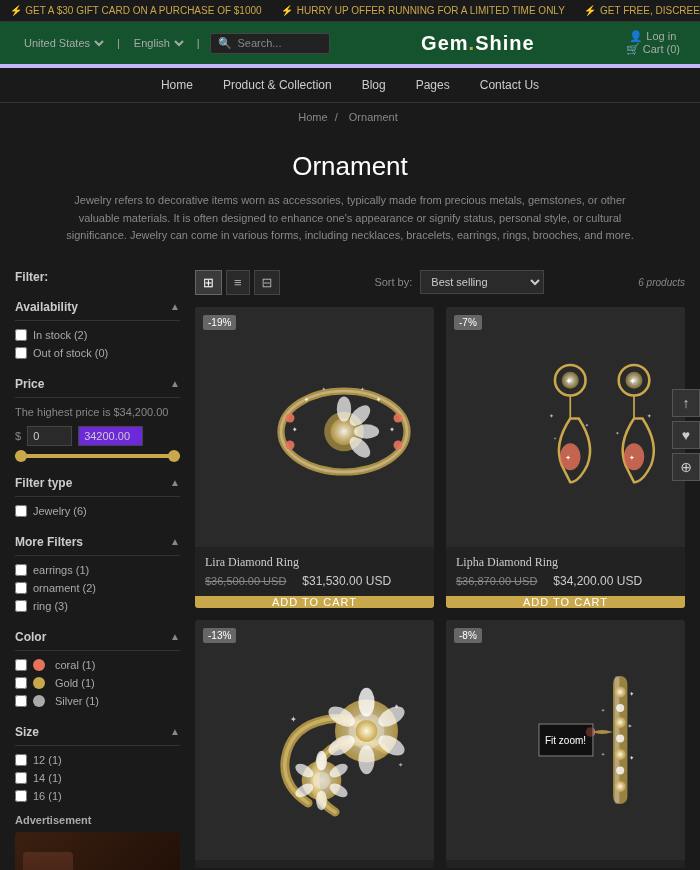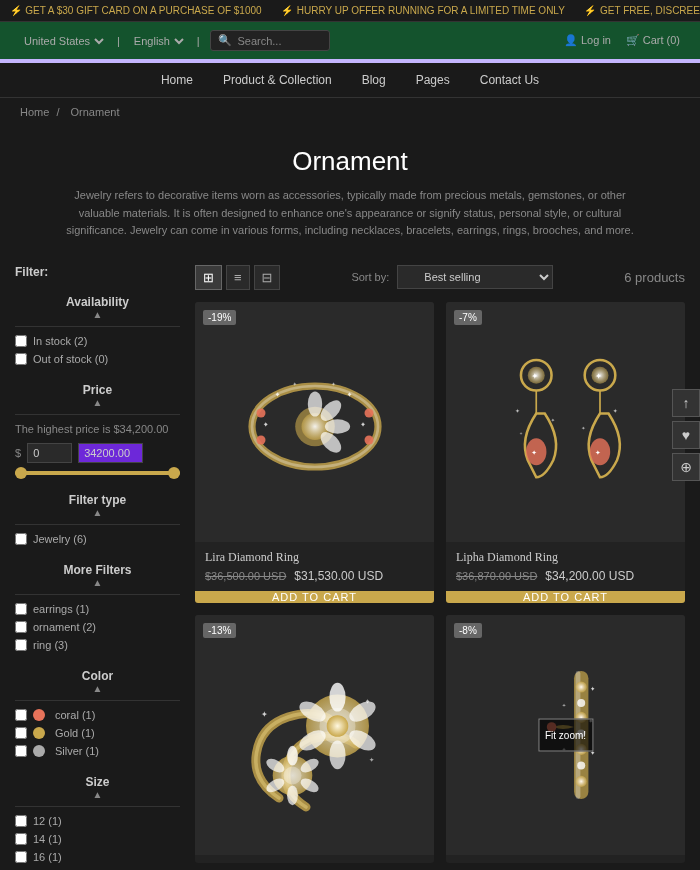--- a/index.html
+++ b/index.html
@@ -10,44 +10,44 @@
     .marquee-bar span { margin: 0 10px; }
 
     
     .header { background: #14532d; padding: 8px 20px; display: flex; align-items: center; justify-content: space-between; border-bottom: 4px solid #c4b5fd; }
     .header-left { display: flex; gap: 10px; align-items: center; font-size: 11px; color: #aaa; }
     .header-left select { background: transparent; color: #aaa; border: none; font-size: 11px; cursor: pointer; }
     .header-search { display: flex; align-items: center; background: #222; border: 1px solid #444; border-radius: 3px; padding: 3px 8px; font-size: 11px; color: #888; width: 120px; cursor: pointer; }
     .header-search span { margin-right: 5px; }
     .logo { text-align: center; font-size: 20px; color: #fff; font-weight: bold; letter-spacing: 1px; }
     .logo .dot { color: #c9a84c; }
-    .header-right { display: flex; align-items: center; gap: 15px; font-size: 11px; color: #aaa; }
+    .header-right { display: flex; align-items: center; font-size: 11px; color: #aaa; flex-direction: column; }
     .header-right a { color: #aaa; text-decoration: none; }
 
     
     .nav { background: #1a1a1a; border-bottom: 1px solid #333; padding: 10px 20px; display: flex; justify-content: center; gap: 30px; }
     .nav a { color: #ccc; text-decoration: none; font-size: 12px; }
 
     
-    .breadcrumb { padding: 8px 20px; font-size: 11px; color: #888; background: #1a1a1a; }
+    .breadcrumb { padding: 8px 20px; font-size: 11px; color: #888; background: #1a1a1a; text-align: center; }
     .breadcrumb a { color: #888; text-decoration: none; }
     .breadcrumb span { margin: 0 4px; }
 
     
     .page-title-area { text-align: center; padding: 20px 20px 10px; background: #1a1a1a; }
     .page-title-area h1 { color: #fff; font-size: 26px; font-weight: normal; margin-bottom: 10px; }
     .page-title-area p { font-size: 11px; color: #888; max-width: 580px; margin: 0 auto; line-height: 1.6; }
 
     
     .main-layout { display: flex; padding: 15px 15px; gap: 15px; background: #1a1a1a; }
 
     
     .sidebar { width: 165px; flex-shrink: 0; }
     .sidebar-section { margin-bottom: 12px; }
-    .sidebar-section-header { display: flex; justify-content: space-between; align-items: center; padding: 6px 0; border-bottom: 1px solid #333; margin-bottom: 8px; cursor: pointer; flex-direction: column; }
+    .sidebar-section-header { display: flex; justify-content: space-between; align-items: center; padding: 6px 0; border-bottom: 1px solid #333; margin-bottom: 8px; cursor: pointer; }
     .sidebar-section-header span { color: #ccc; font-size: 12px; font-weight: bold; }
     .sidebar-section-header .arrow { color: #888; font-size: 10px; }
     .filter-label { font-size: 12px; color: #ccc; font-weight: bold; margin-bottom: 10px; }
     .checkbox-item { display: flex; align-items: center; gap: 6px; margin-bottom: 6px; font-size: 11px; color: #aaa; }
     .checkbox-item input[type=checkbox] { width: 12px; height: 12px; accent-color: #c9a84c; cursor: pointer; }
     .price-display { font-size: 11px; color: #888; margin-bottom: 8px; }
     .price-inputs { display: flex; gap: 6px; margin-bottom: 8px; align-items: center; }
     .price-inputs input { background: #2a2a2a; border: 1px solid #444; color: #ccc; padding: 3px 5px; font-size: 11px; width: 55px; }
     .price-inputs .currency { color: #888; font-size: 11px; }
     .price-slider { width: 100%; height: 4px; background: #444; border-radius: 2px; position: relative; margin-bottom: 10px; }
@@ -66,32 +66,32 @@
     .ad-play-btn:after { content: '▶'; color: #fff; font-size: 10px; margin-left: 2px; }
     .ad-person { position: absolute; left: 8px; bottom: 0; width: 50px; height: 90px; background: linear-gradient(to bottom, #5a3020, #2a1008); border-radius: 4px 4px 0 0; opacity: 0.8; }
 
     
     .content { flex: 1; }
     .content-toolbar { display: flex; align-items: center; justify-content: space-between; margin-bottom: 12px; }
     .view-btns { display: flex; gap: 4px; }
     .view-btn { background: #2a2a2a; border: 1px solid #444; color: #aaa; padding: 4px 7px; cursor: pointer; font-size: 13px; }
     .view-btn.active { background: #3a3a3a; color: #fff; border-color: #666; }
     .sort-area { display: flex; align-items: center; gap: 8px; font-size: 11px; color: #888; }
-    .sort-area select { background: #2a2a2a; border: 1px solid #444; color: #ccc; padding: 4px 22px; font-size: 11px; cursor: pointer; }
-    .product-count { font-size: 13px; color: #888; }
+    .sort-area select { background: #2a2a2a; border: 1px solid #444; color: #ccc; padding: 4px 6px; font-size: 11px; cursor: pointer; }
+    .product-count { font-size: 10px; color: #888; font-style: italic; }
 
     
     .product-grid { display: grid; grid-template-columns: 1fr 1fr; gap: 12px; }
     .product-card { background: #222; border-radius: 3px; overflow: hidden; position: relative; }
-    .product-img { width: 100%; height: 240px; background: #2a2a2a; display: flex; align-items: center; justify-content: center; position: relative; overflow: hidden; }
+    .product-img { width: 100%; height: 240px; background: #2a2a2a; display: flex; align-items: center; justify-content: flex-end; position: relative; overflow: hidden; }
     .product-badge { position: absolute; top: 8px; left: 8px; background: #555; color: #fff; font-size: 10px; padding: 2px 5px; border-radius: 2px; z-index: 2; }
     .product-badge.sale { background: #666; }
     .product-info { padding: 8px 10px 0; }
     .product-name { font-size: 12px; color: #ccc; margin-bottom: 4px; font-family: Liberation Serif, serif; }
-    .product-prices { display: flex; gap: 8px; align-items: center; margin-bottom: 8px; }
+    .product-prices { display: flex; gap: 16px; align-items: center; margin-bottom: 8px; }
     .product-price-old { font-size: 11px; color: #888; text-decoration: line-through; }
     .product-price-new { font-size: 12px; color: #ccc; }
     .add-to-cart-btn { display: block; width: 100%; background: #c9a84c; color: #fff; border: none; padding: 0; text-align: center; font-size: 11px; cursor: pointer; letter-spacing: 1px; text-transform: uppercase; margin-top: 0; }
 
     
     .floating-widget { position: fixed; right: 0; top: 50%; transform: translateY(-50%); display: flex; flex-direction: column; gap: 4px; z-index: 100; }
     .widget-btn { background: #333; color: #ccc; width: 28px; height: 28px; display: flex; align-items: center; justify-content: center; cursor: pointer; font-size: 14px; border: 1px solid #555; }
 
     
     .zoom-indicator { position: absolute; top: 50%; left: 50%; transform: translate(-50%, -50%); background: rgba(0,0,0,0.6); border: 1px solid #888; padding: 10px 6px; font-size: 10px; color: #fff; white-space: nowrap; }
@@ -114,20 +114,23 @@
     <span>|</span>
     <select>
       <option>English</option>
     </select>
     <span>|</span>
     <div class="header-search">
       <span>🔍</span>
       <span>Search...</span>
     </div>
   </div>
+  <div class="logo">
+    <span>Gem</span><span class="dot">.</span><span>Shine</span>
+  </div>
   <div class="header-right">
     <a href="#">
       <span>👤</span>
       <span>Log in</span>
     </a>
     <a href="#">
       <span>🛒</span>
       <span>Cart (0)</span>
     </a>
   </div>

